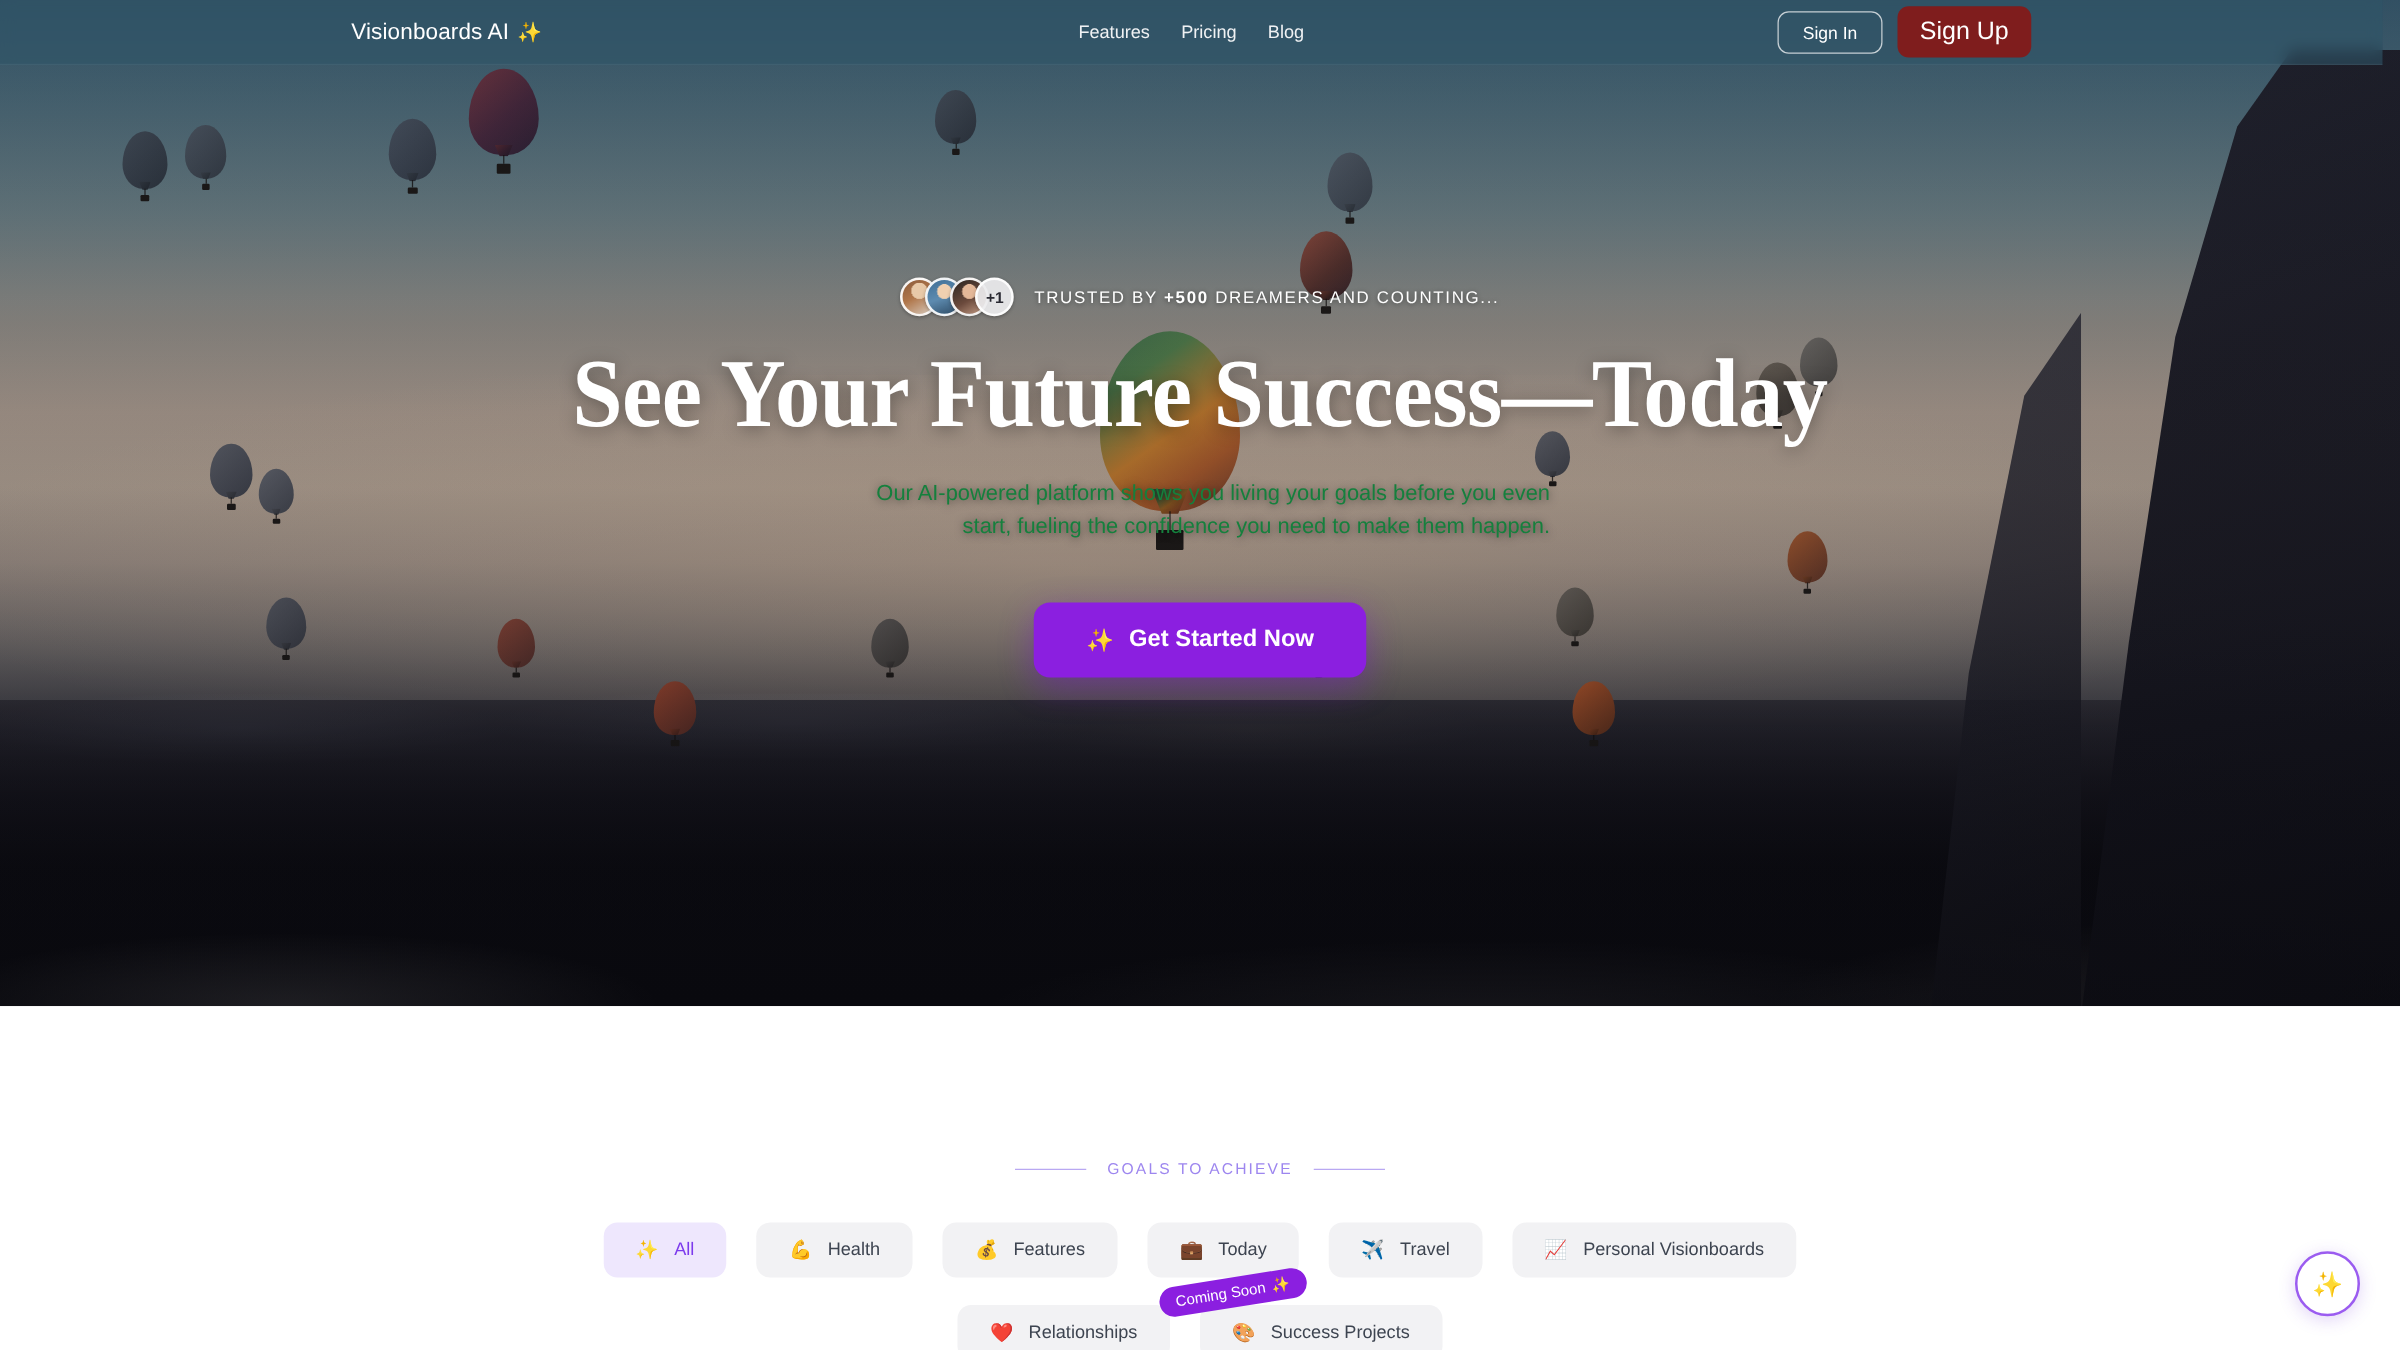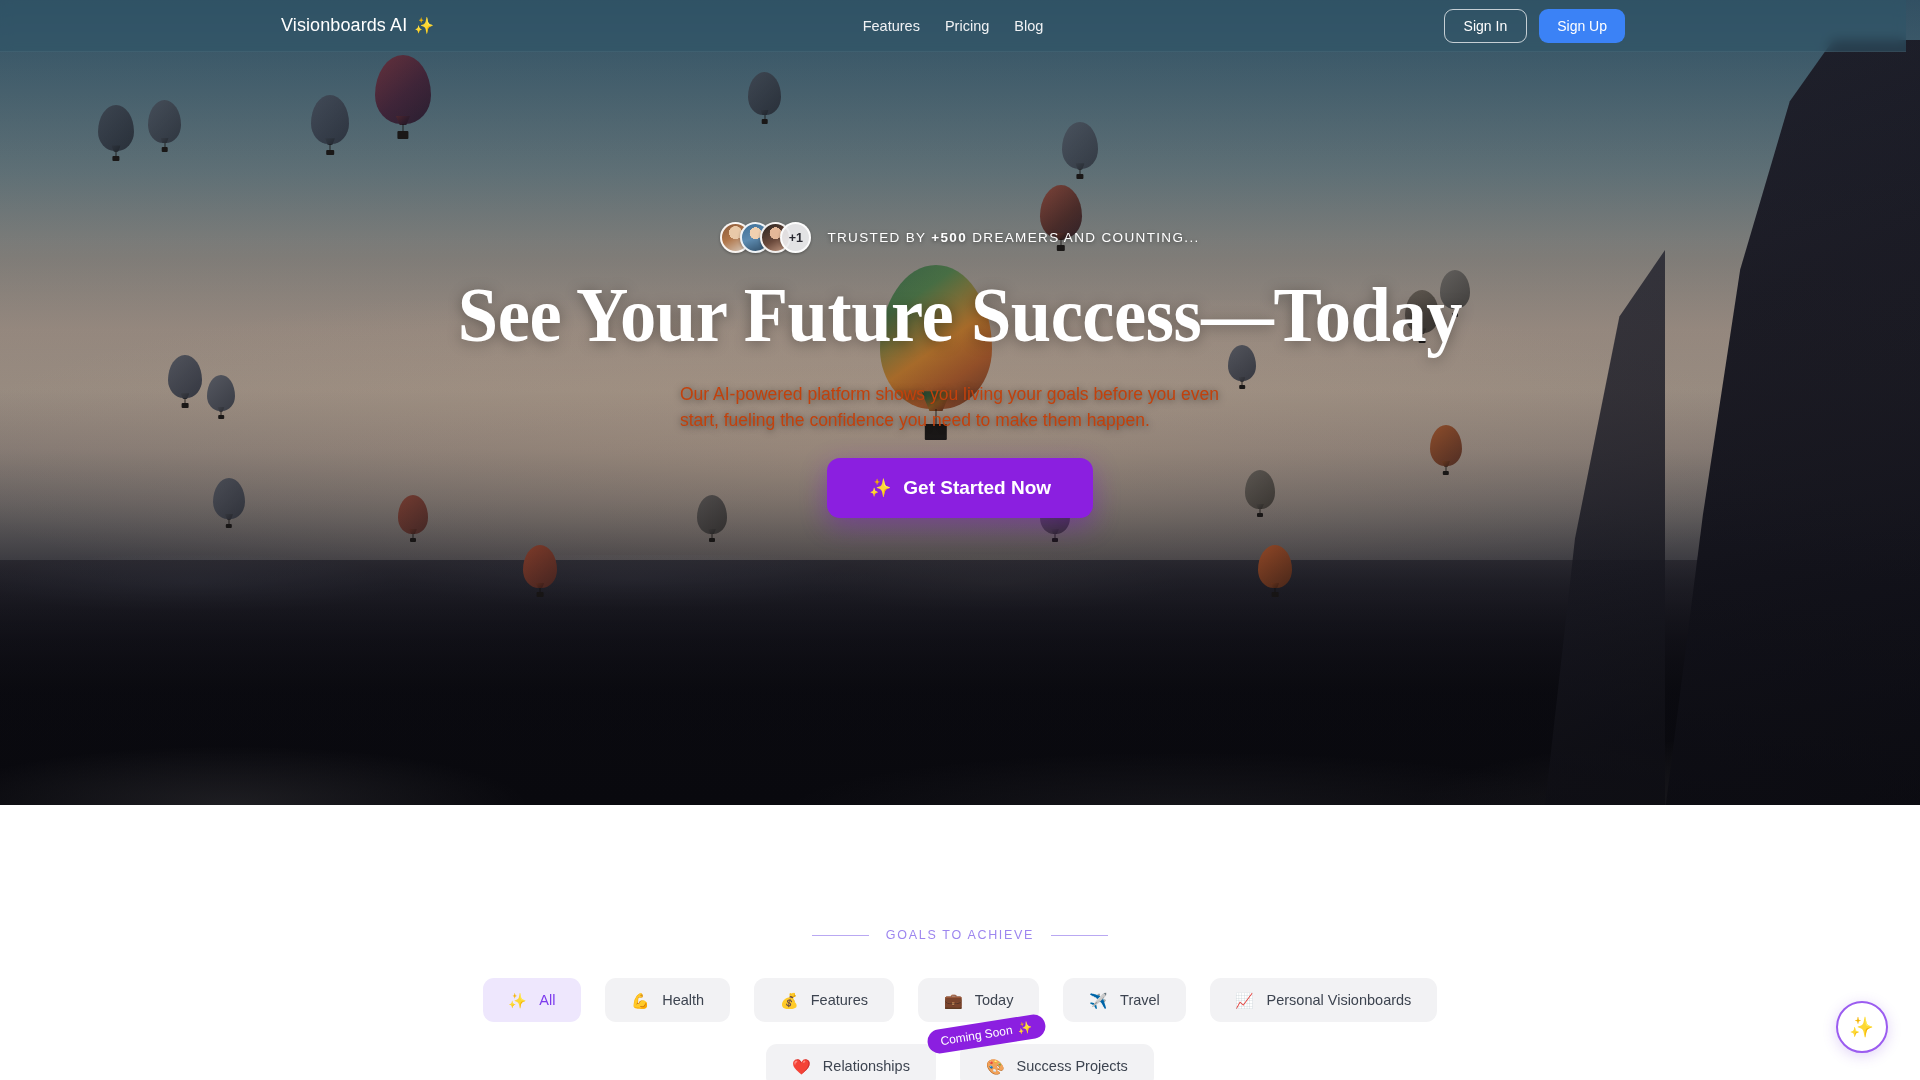--- a/index.html
+++ b/index.html
@@ -139,24 +139,24 @@
     border:1px solid rgba(255,255,255,.72);
     color:#ffffff;
     font-size:14px;
     padding:8px 19px;
     border-radius:9px;
     cursor:pointer;
     font-family:inherit;
     white-space:nowrap;
   }
   .btn-signup {
-    background:#3b82f6;
+    background:#7f1d1d;
     border:none;
     color:#ffffff;
-    font-size:14px;
+    font-size:20px;
     padding:9px 18px;
     border-radius:9px;
     cursor:pointer;
     font-family:inherit;
     white-space:nowrap;
   }
 
   
   .hero-content {
     position:absolute; left:0; right:0; top:0;
@@ -212,26 +212,26 @@
     color:#ffffff;
     text-align:center;
     letter-spacing:-0.5px;
     transform:scaleX(.93);
     text-shadow:0 2px 14px rgba(0,0,0,.35);
     margin-bottom:26px;
     white-space:nowrap;
   }
   .subtitle {
     width:560px;
-    text-align:left;
-    color:#c2410c;
+    text-align:right;
+    color:#15803d;
     font-size:17.5px;
     line-height:1.52;
     text-shadow:0 1px 7px rgba(0,0,0,.55);
-    margin-bottom:24px;
+    margin-bottom:48px;
   }
   .cta {
     display:flex; align-items:center; gap:12px;
     background:#8b1fe0;
     color:#ffffff;
     font-size:19px; font-weight:700;
     padding:19px 42px;
     border:none; border-radius:13px;
     cursor:pointer;
     font-family:inherit;

